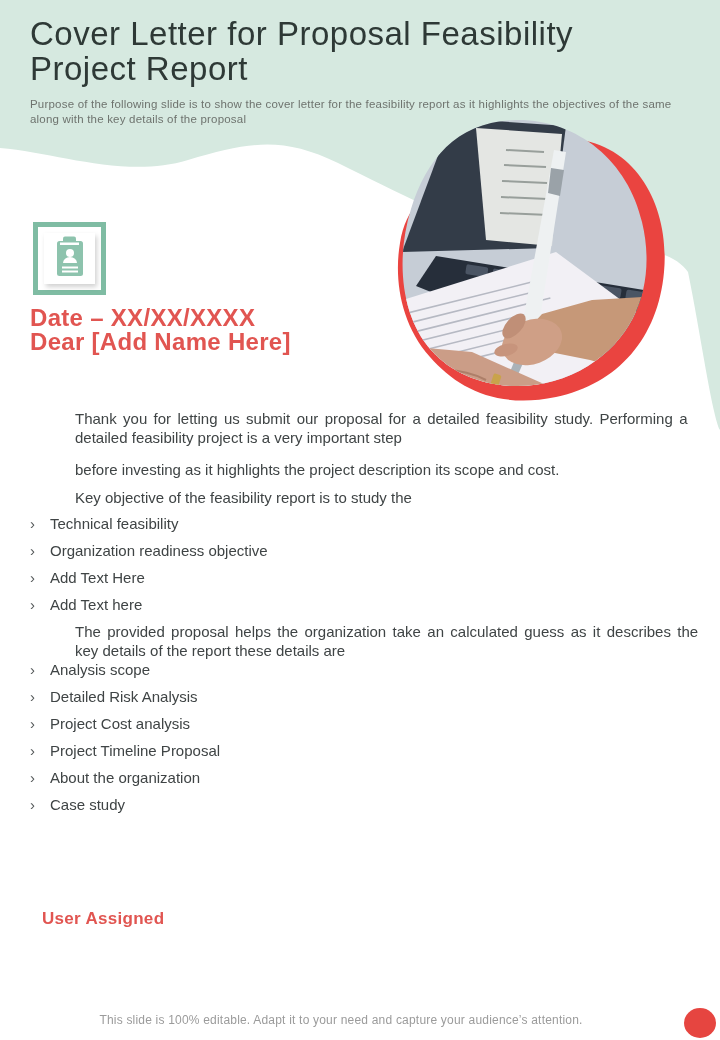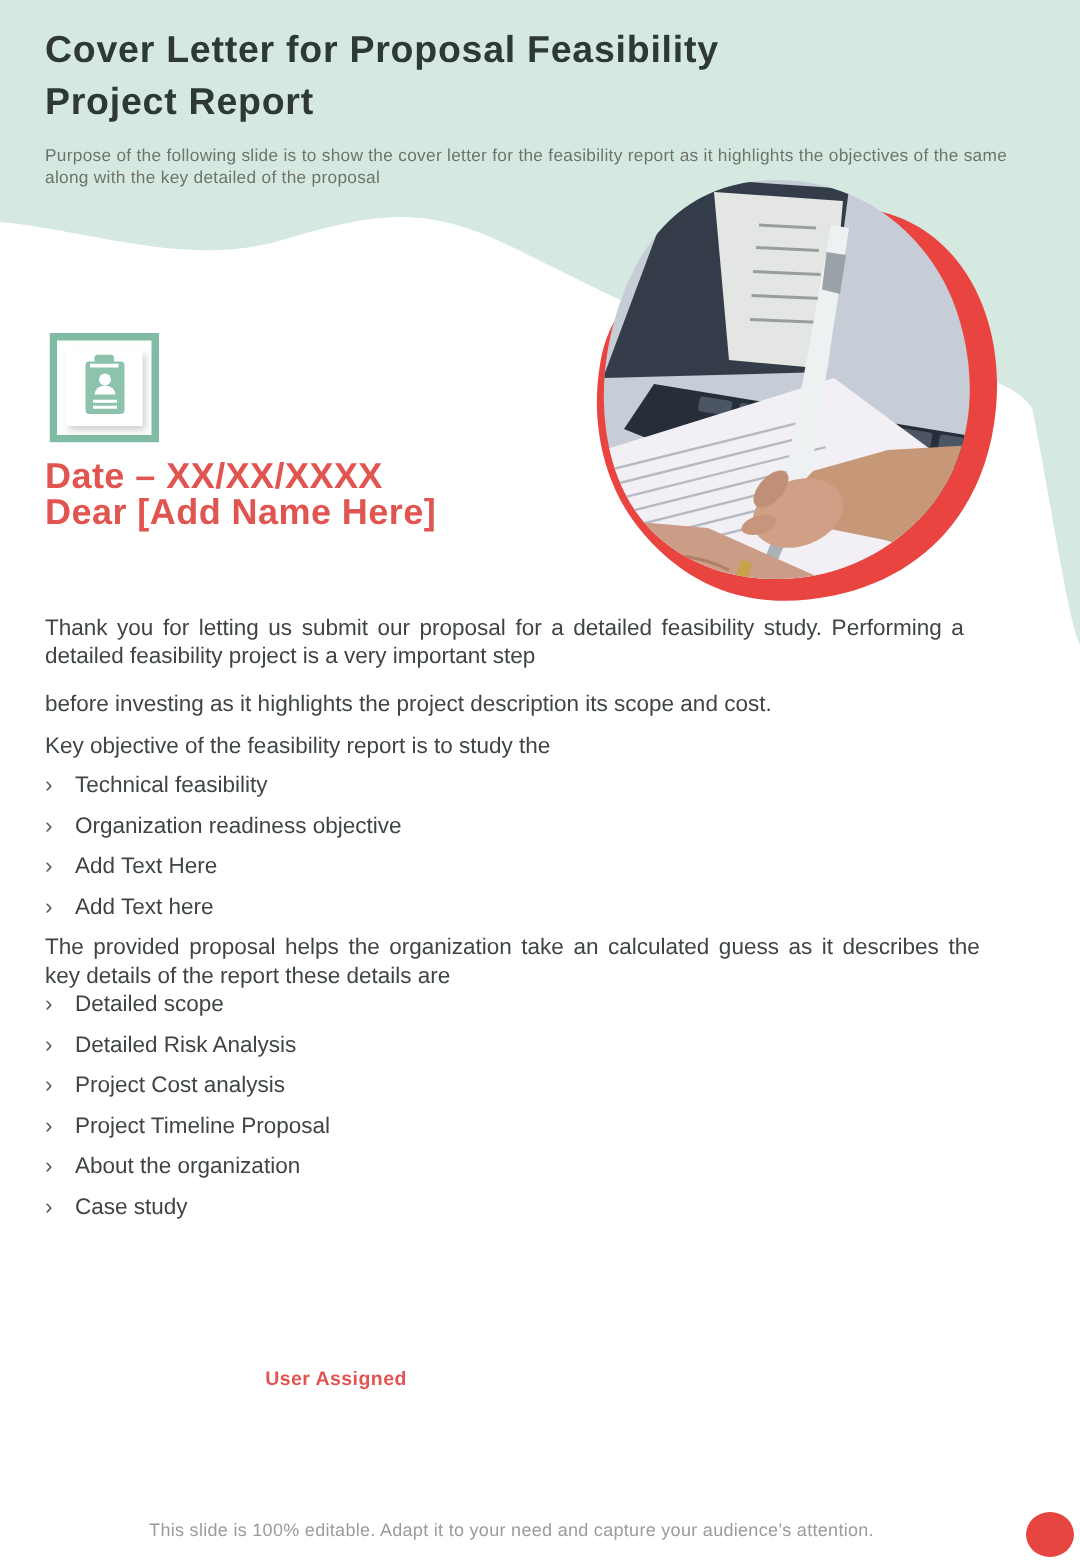--- a/index.html
+++ b/index.html
@@ -5,52 +5,52 @@
   html,body{margin:0;padding:0;}
   body{
     width:720px;height:1040px;position:relative;overflow:hidden;
     background:#ffffff;
     font-family:"Liberation Sans","DejaVu Sans",sans-serif;
   }
   .bg-svg{position:absolute;left:0;top:0;width:720px;height:1040px;}
 
   .title{
     position:absolute;left:30px;top:16px;width:640px;
-    font-size:25px;font-weight:bold;letter-spacing:.5px;
+    font-size:33px;font-weight:normal;letter-spacing:.5px;
     color:#2e3936;line-height:35px;
   }
   .subtitle{
     position:absolute;left:30px;top:97px;width:670px;
     font-size:11.5px;color:#6e736e;line-height:14.5px;letter-spacing:.2px;
   }
   .icon-frame{
     position:absolute;left:33px;top:222px;width:73px;height:73px;
   }
   .date-block{
     position:absolute;left:30px;top:306px;width:420px;
     font-size:24px;font-weight:bold;color:#e15551;line-height:24px;letter-spacing:.3px;
   }
   .body-copy{
     position:absolute;left:30px;top:409px;width:655px;
     font-size:15px;color:#3f4445;line-height:19px;
   }
-  .body-copy .line{white-space:nowrap;}
+  .body-copy .line{white-space:nowrap;margin-left:45px;}
   .body-copy .stretch{word-spacing:2.2px;}
   .para{margin:0;}
   .p1{margin-bottom:13px;}
   .p2{margin-bottom:9px;}
   .p3{margin-bottom:7px;}
   .p4{margin-top:2px;}
   ul.blist{list-style:none;margin:0;padding:0;}
   ul.blist li{display:flex;margin-bottom:8px;line-height:19px;}
   ul.blist .marker{width:20px;flex:0 0 20px;color:#55595a;}
   .closing{margin-top:0;}
   .signature{
-    position:absolute;left:24px;top:907px;width:400px;
-    font-size:13px;font-weight:bold;color:#e15551;line-height:23px;letter-spacing:.3px;text-align:center;
+    position:absolute;left:42px;top:907px;width:400px;
+    font-size:17px;font-weight:bold;color:#e15551;line-height:23px;letter-spacing:.3px;
   }
   .footer{
     position:absolute;left:0;top:1013px;width:720px;text-align:center;
     transform:translateX(-19px);
     font-size:12px;color:#9b9b9b;letter-spacing:.2px;
   }
   .red-dot{
     position:absolute;left:684px;top:1008px;width:32px;height:30px;
     border-radius:50%;background:#e64540;
   }
@@ -132,21 +132,21 @@
     <rect x="492" y="374" width="8" height="13" rx="2" transform="rotate(18 496 380)" fill="#c9a34b"></rect>
   </g>
 </svg>
 
 <div class="title">
   <div>Cover Letter for Proposal Feasibility</div>
   <div>Project Report</div>
 </div>
 <div class="subtitle">
   <div>Purpose of the following slide is to show the cover letter for the feasibility report as it highlights the objectives of the same</div>
-  <div>along with the key detailed of the proposal</div>
+  <div>along with the key details of the proposal</div>
 </div>
 
 <div class="icon-frame">
   <svg viewBox="0 0 73 73" width="73" height="73">
     <rect x="2.5" y="2.5" width="68" height="68" fill="#ffffff" stroke="#7fbca3" stroke-width="5"></rect>
     <rect class="inner-panel-shadow" x="11" y="11" width="51" height="51" fill="#ffffff"></rect>
     <g>
       <rect x="24" y="19" width="26" height="35" rx="2.5" fill="#8dc3ad"></rect>
       <rect x="30" y="14.5" width="13" height="8" rx="2" fill="#8dc3ad"></rect>
       <rect x="27" y="20.5" width="19" height="2.5" fill="#ffffff"></rect>
@@ -191,21 +191,21 @@
   </ul>
 
   <div class="para p4">
     <div class="line stretch">The provided proposal helps the organization take an calculated guess as it describes the</div>
     <div class="line">key details of the report these details are</div>
   </div>
 
   <ul class="blist">
     <li>
         <span class="marker">›</span>
-        <span>Detailed scope</span>
+        <span>Analysis scope</span>
       </li>
     <li>
         <span class="marker">›</span>
         <span>Detailed Risk Analysis</span>
       </li>
     <li>
         <span class="marker">›</span>
         <span>Project Cost analysis</span>
       </li>
     <li>

